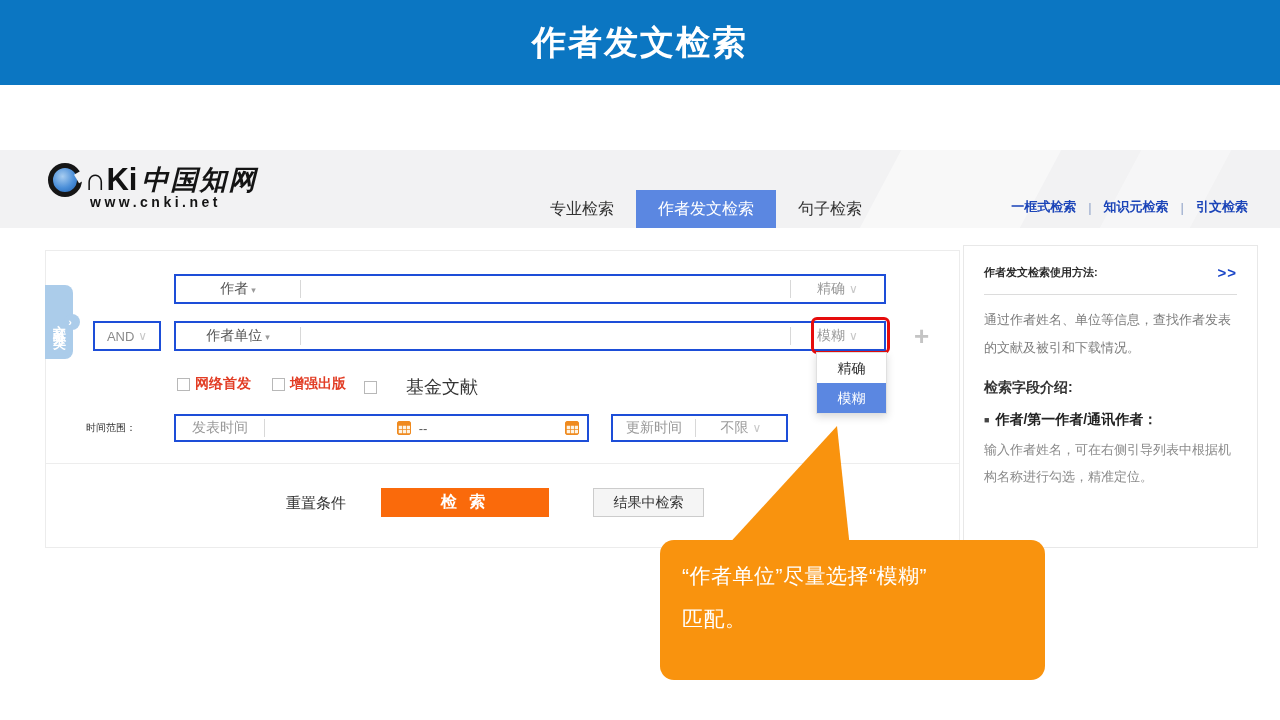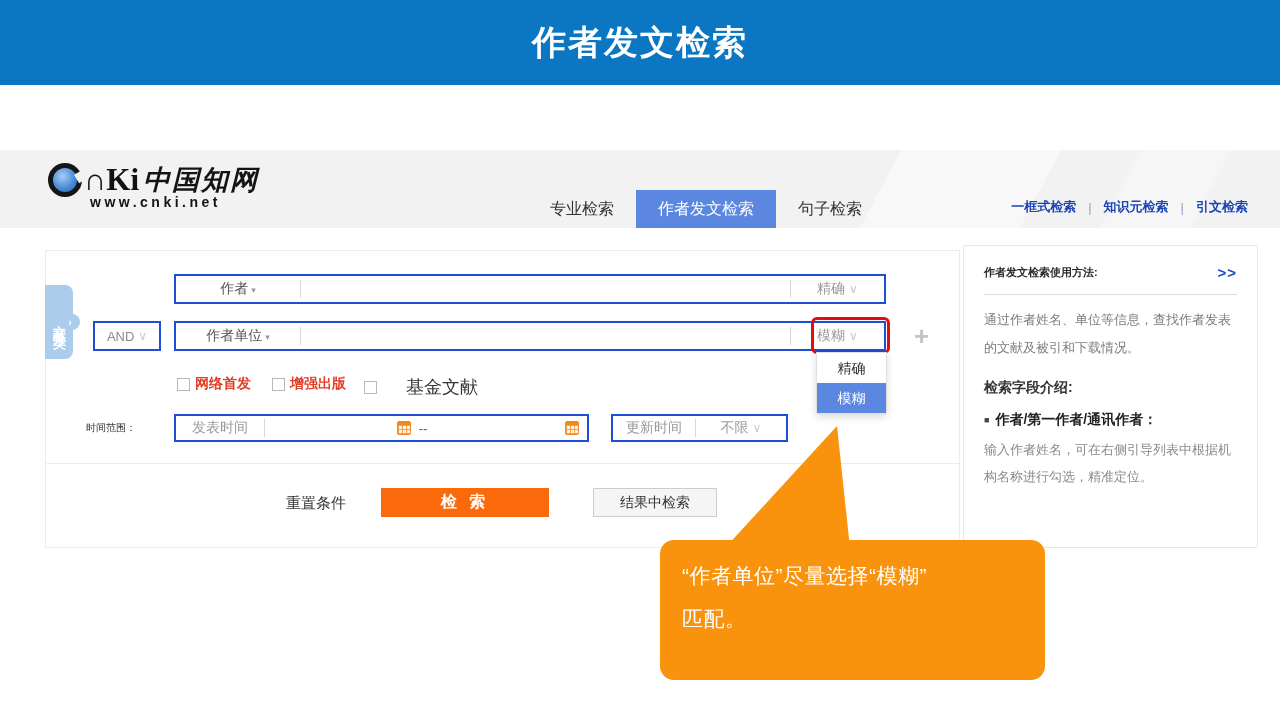--- a/index.html
+++ b/index.html
@@ -14,21 +14,21 @@
   
   .band { position:absolute; left:0; top:150px; width:1280px; height:78px; background:#f2f2f3; overflow:hidden; }
   .band .streak1 { position:absolute; left:880px; top:-20px; width:160px; height:120px; background:rgba(255,255,255,.45); transform:skewX(-28deg); }
   .band .streak2 { position:absolute; left:1120px; top:-20px; width:90px; height:120px; background:rgba(255,255,255,.35); transform:skewX(-28deg); }
 
   
   .logo { position:absolute; left:48px; top:162px; }
   .logo-row { display:flex; align-items:center; }
   .logo-ring { position:relative; width:34px; height:34px; border:5px solid #161616; border-radius:50%; background:radial-gradient(circle at 40% 35%, #a8cdf0, #4a8ed8 55%, #1f5fae); margin-right:2px; }
   .logo-ring::after { content:""; position:absolute; right:-7px; top:4px; width:8px; height:10px; background:#f2f2f3; transform:rotate(-30deg); }
-  .logo-cnki { font-size:31px; font-weight:bold; color:#121212; letter-spacing:0px; line-height:34px;font-family:Liberation Serif, serif; }
+  .logo-cnki { font-size:31px; font-weight:bold; color:#121212; letter-spacing:0px; line-height:34px; }
   .logo-cn { font-family:"DejaVu Serif","Liberation Serif",serif; font-style:italic; font-weight:bold; font-size:27px; color:#141414; margin-left:4px; letter-spacing:2px; }
   .logo-url { font-size:14px; font-weight:bold; color:#141414; letter-spacing:3.5px; margin:-4px 0 0 42px; }
 
   
   .nav-tabs { position:absolute; left:528px; top:190px; height:38px; display:flex; align-items:center; }
   .nav-tab { font-size:16px; color:#333; padding:0 22px; height:38px; line-height:38px; cursor:pointer; white-space:nowrap; }
   .nav-tab.active { background:#5b87e1; color:#fff; }
 
   
   .nav-links { position:absolute; right:20px; top:198px; display:flex; align-items:center; font-size:13px; font-weight:bold; color:#1b44b8; }
@@ -89,21 +89,21 @@
            repeating-linear-gradient(0deg, rgba(239,138,31,.75) 0 1px, transparent 1px 4px);
          background-size:100% 3px,100% 100%,100% 100%; background-repeat:no-repeat,repeat,repeat; }
   .dashsep { font-size:13px; color:#555; margin:0 6px 0 0; flex:none; }
   .tzone-match { flex:1; text-align:center; font-size:14px; color:#9a9a9a; cursor:pointer; }
 
   
   .hdiv { position:absolute; left:0; top:212px; width:100%; height:1px; background:#ededed; }
   .reset-lbl { position:absolute; left:240px; top:237px; height:29px; line-height:29px; font-size:15px; color:#333; cursor:pointer; }
   .search-btn { position:absolute; left:335px; top:237px; width:168px; height:29px; background:#fa6a0b; color:#fff; border:none;
                 font-size:16px; font-weight:bold; letter-spacing:4px; cursor:pointer; font-family:inherit; }
-  .results-btn { position:absolute; left:547px; top:237px; width:124px; height:29px; background:#f5f5f5; border:1px solid #ccc; color:#333;
+  .results-btn { position:absolute; left:547px; top:237px; width:111px; height:29px; background:#f5f5f5; border:1px solid #ccc; color:#333;
                  font-size:14px; cursor:pointer; font-family:inherit; }
 
   
   .sidebar { position:absolute; left:963px; top:245px; width:295px; height:303px; background:#fff; border:1px solid #e8e8e8; padding:18px 20px; }
   .sb-titlerow { display:flex; justify-content:space-between; align-items:center; }
   .sb-title { font-size:11px; font-weight:bold; color:#2a2a2a; }
   .sb-more { font-size:15px; font-weight:bold; color:#1a46c8; cursor:pointer; letter-spacing:1px; }
   .sb-hr { margin-top:13px; border-bottom:1px solid #dcdcdc; }
   .sb-intro { margin-top:11px; color:#7d7d7d; font-size:13px; line-height:2.15; }
   .sb-fields-title { margin-top:17px; font-size:14px; font-weight:bold; color:#333; }

